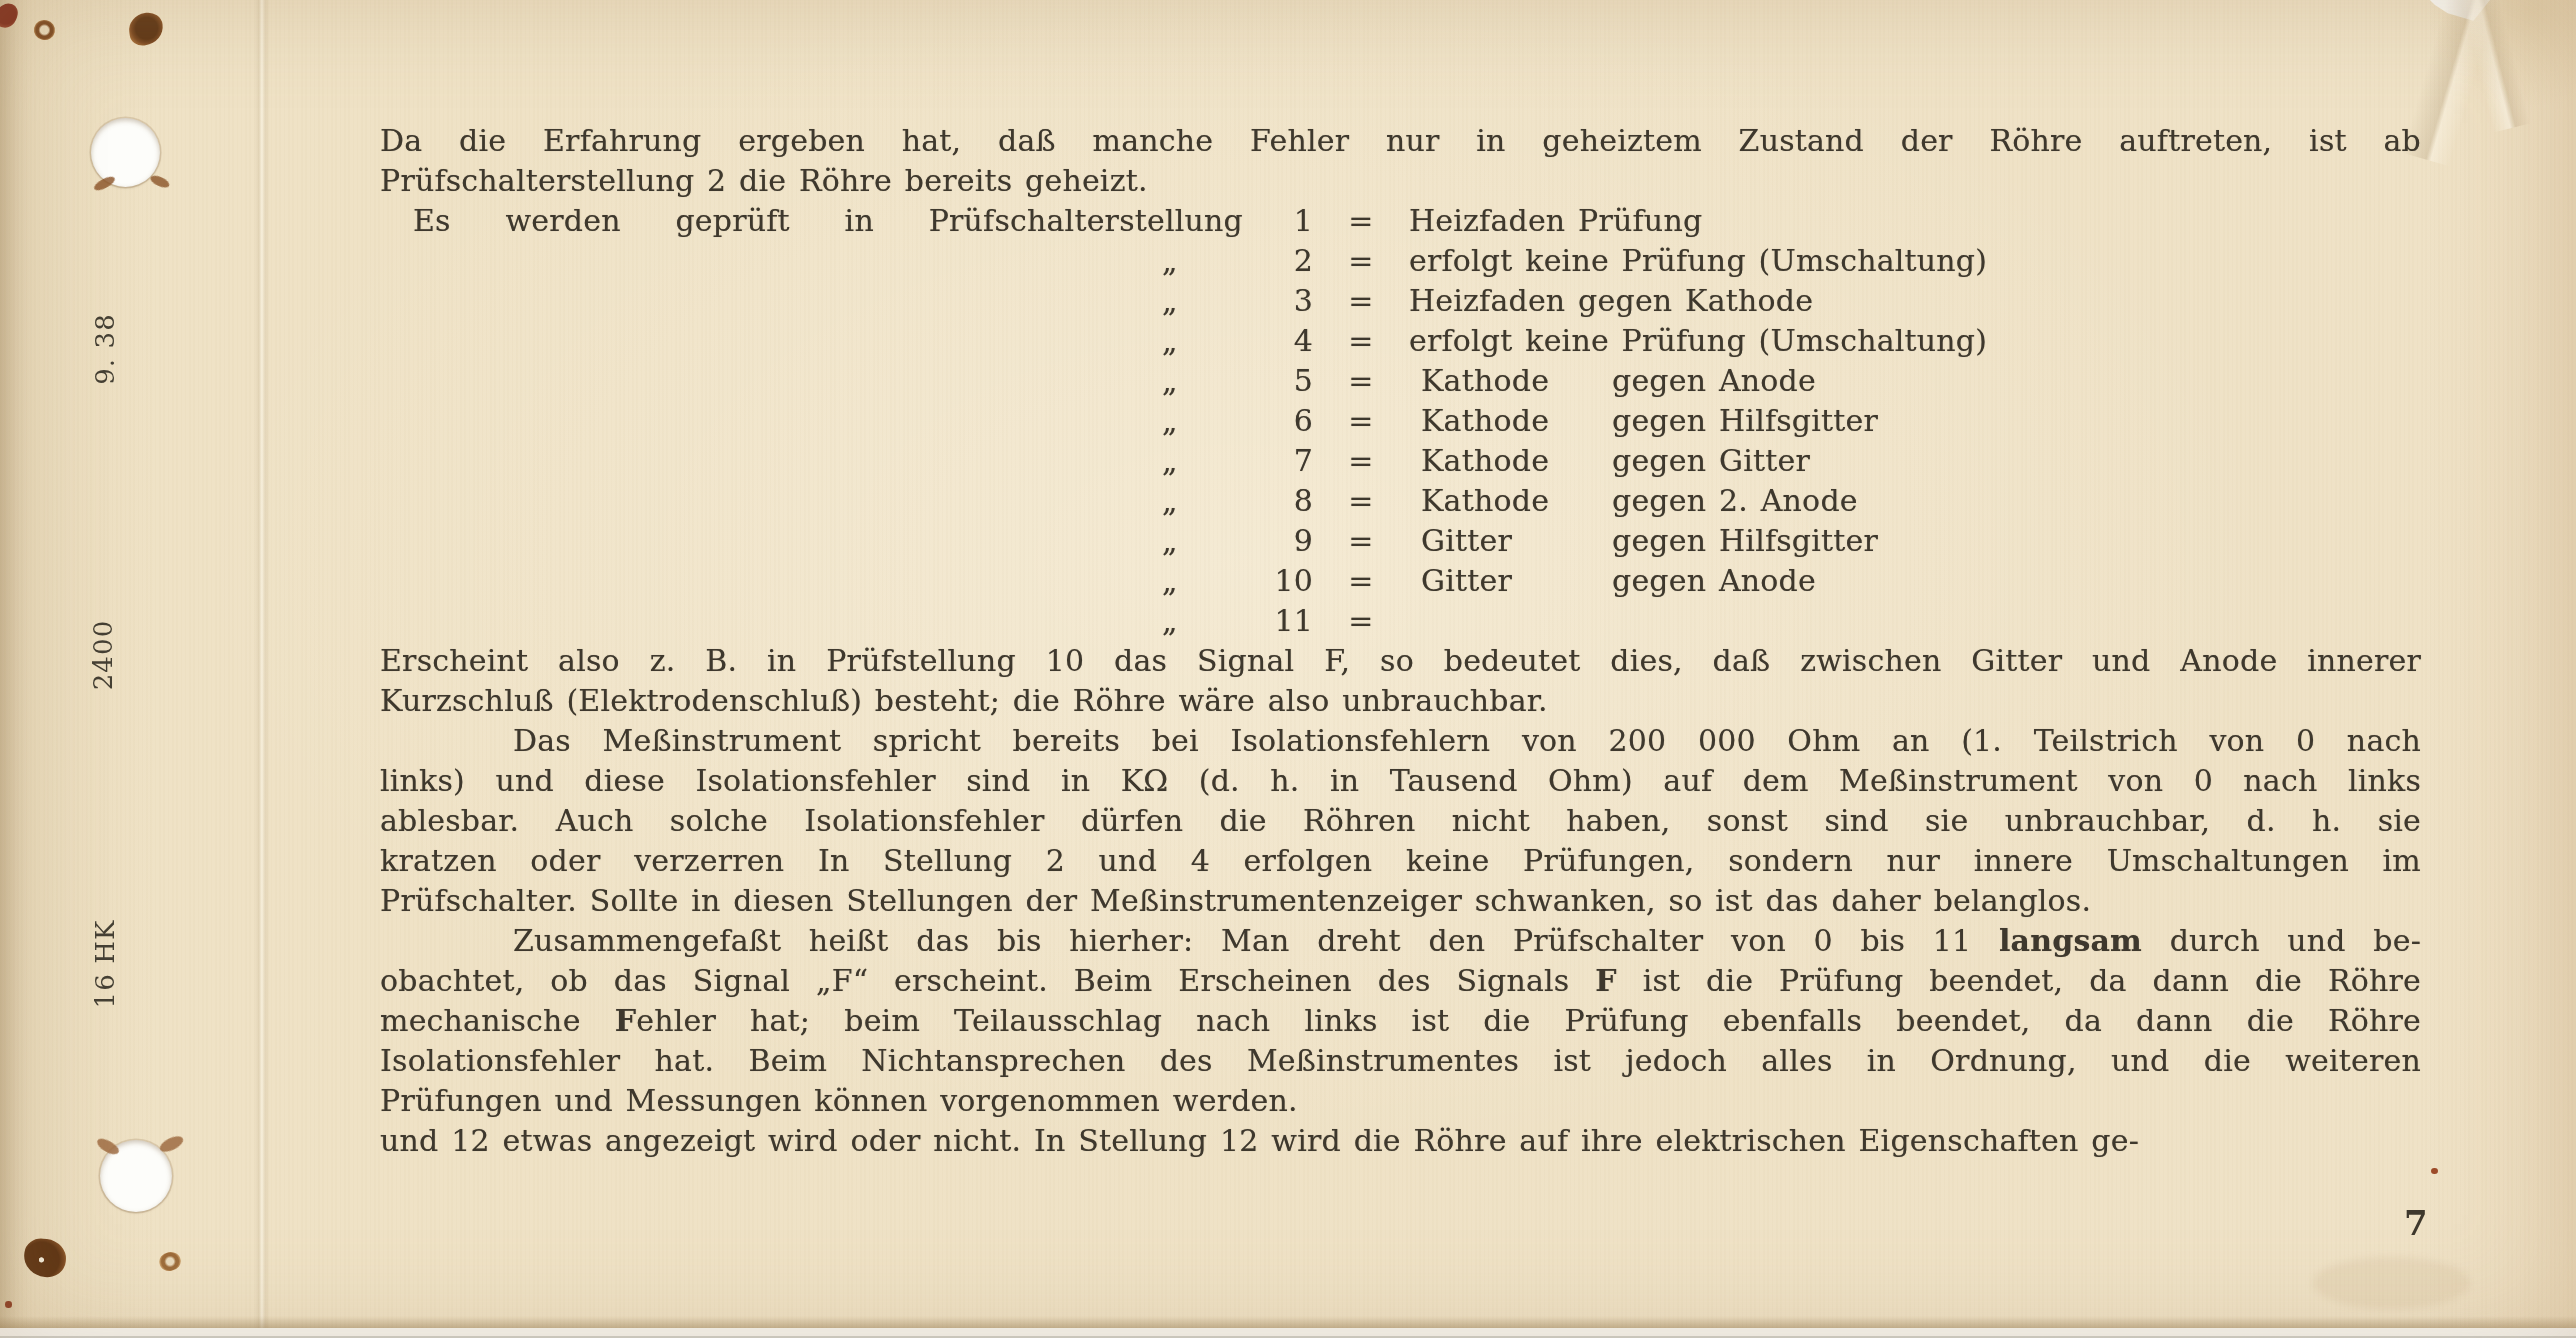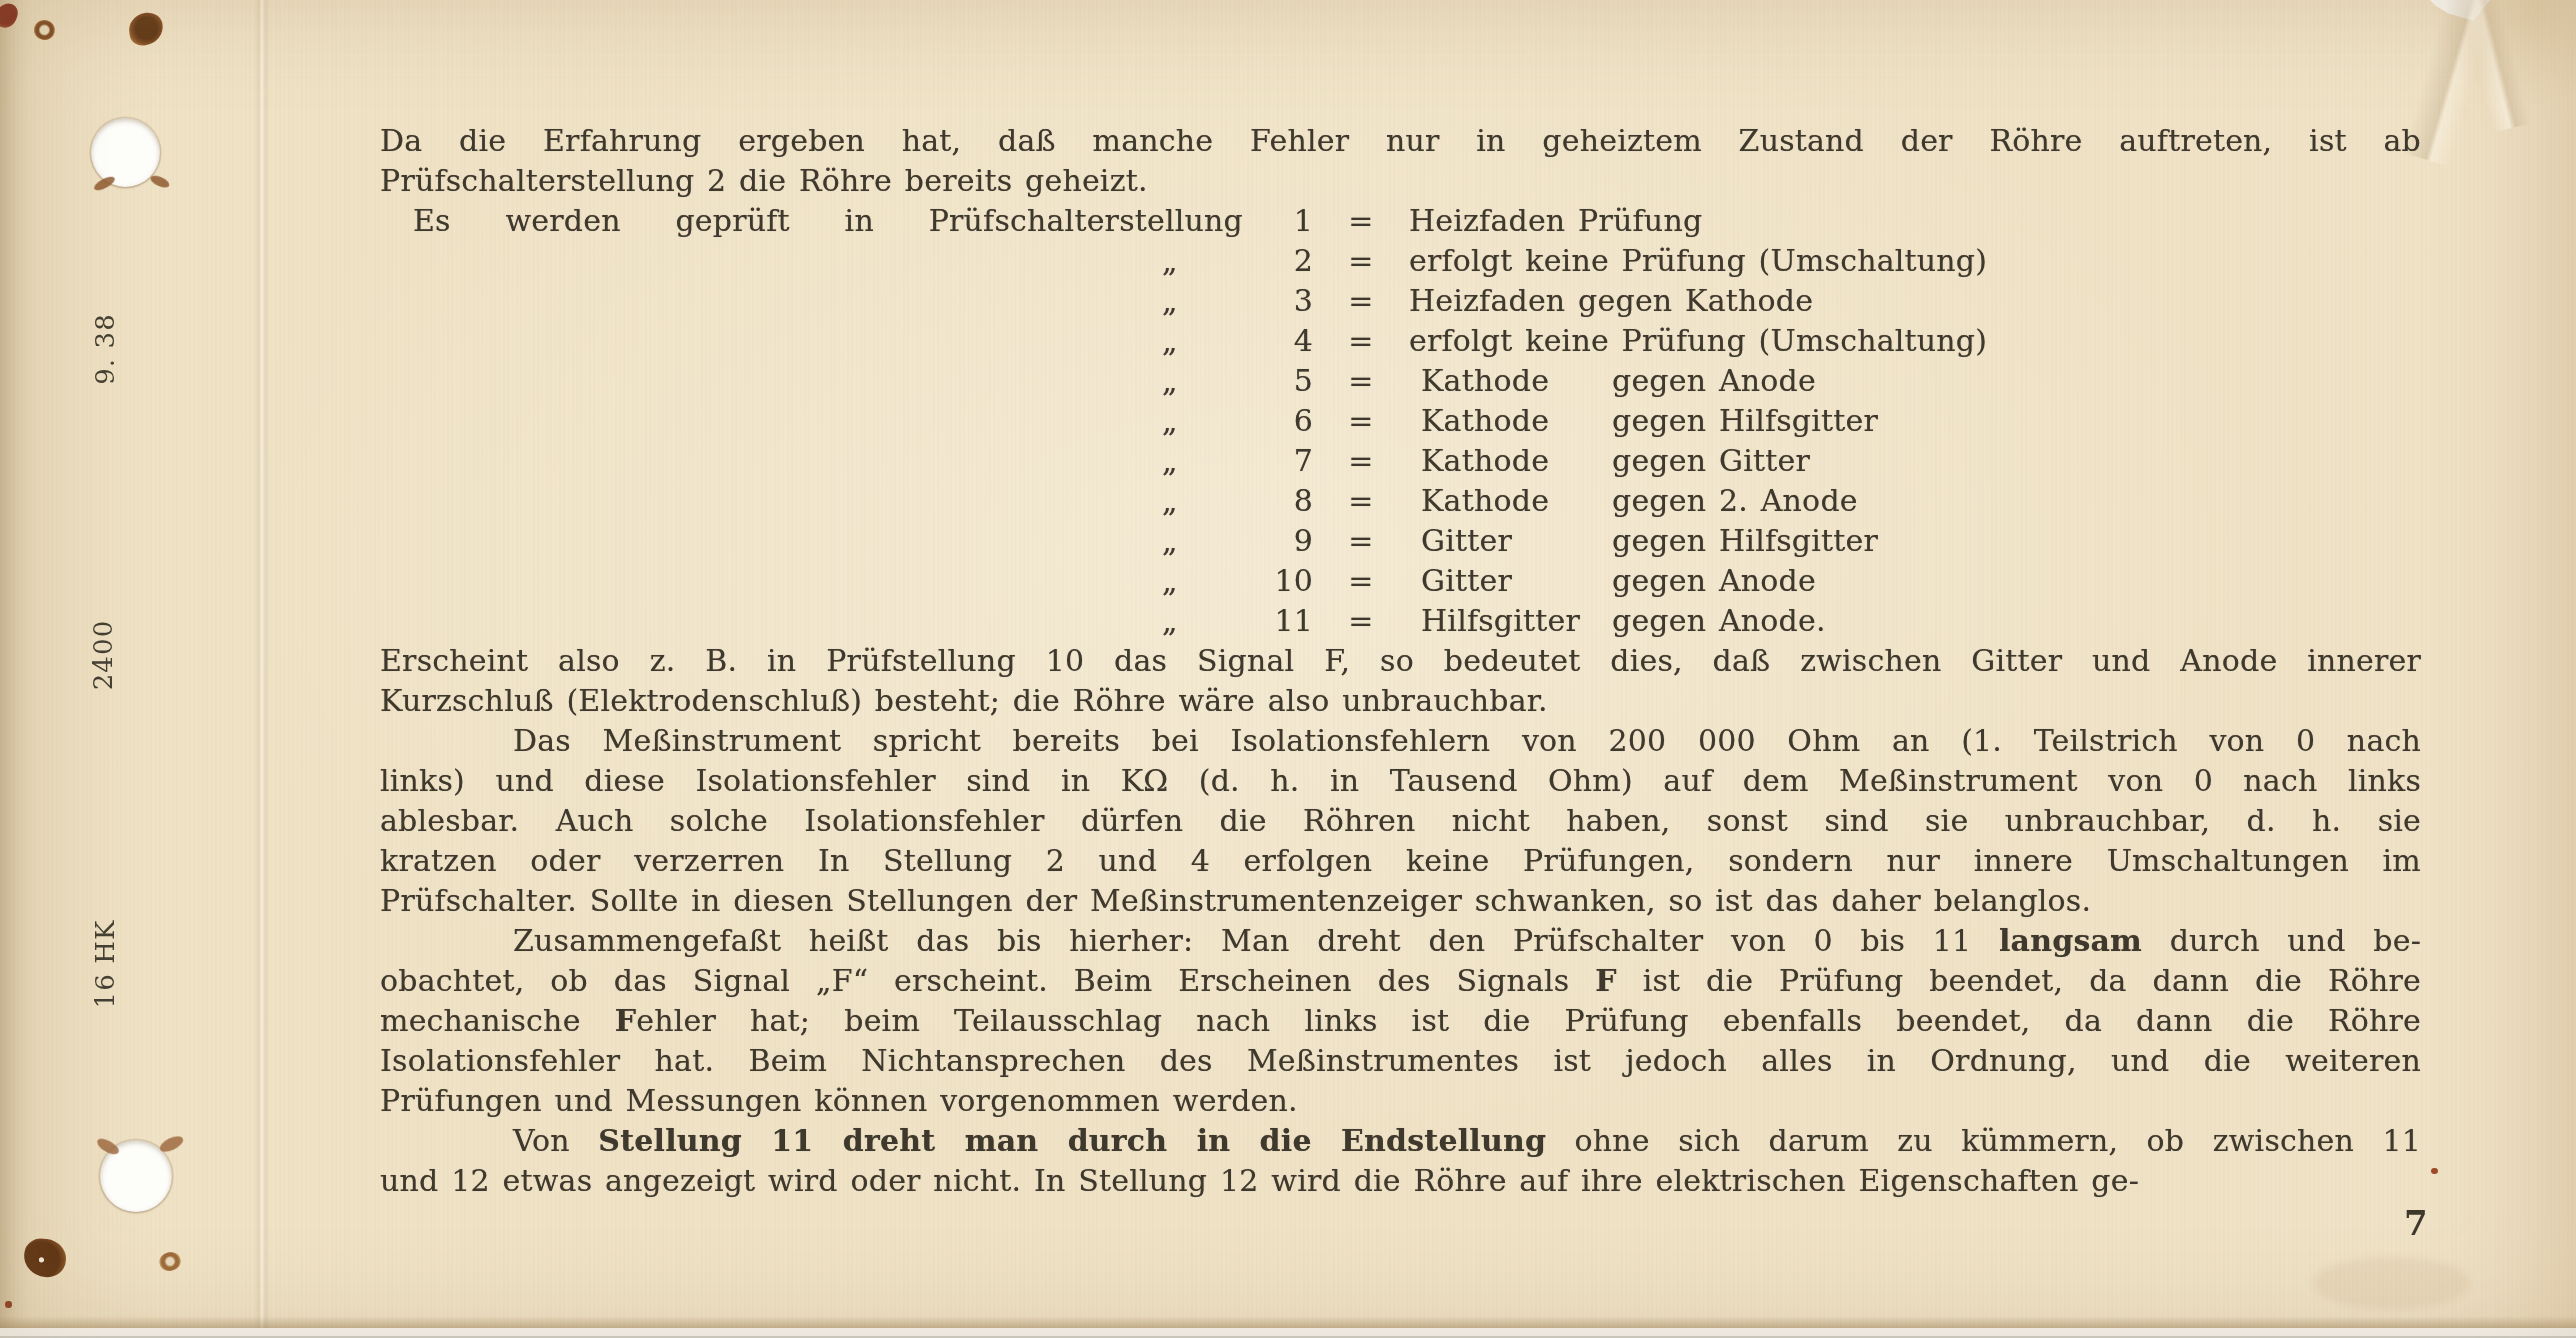--- a/index.html
+++ b/index.html
@@ -198,40 +198,38 @@
       <div class="lrow">
         <div class="cellA ditto">„</div>
         <div class="cellB">10</div>
         <div class="cellE">=</div>
         <div class="cellD"><span class="w1">Gitter</span><span>gegen Anode</span></div>
       </div>
       <div class="lrow">
         <div class="cellA ditto">„</div>
         <div class="cellB">11</div>
         <div class="cellE">=</div>
-        <div class="cellD"><span class="w1">Hilfsgitter</span><span>gegen Anode.</span></div>
       </div>
     </div>
 
     <div class="line just">Erscheint also z. B. in Prüfstellung 10 das Signal F, so bedeutet dies, daß zwischen Gitter und Anode innerer</div>
     <div class="line">Kurzschluß (Elektrodenschluß) besteht; die Röhre wäre also unbrauchbar.</div>
 
     <div class="line just ind">Das Meßinstrument spricht bereits bei Isolationsfehlern von 200 000 Ohm an (1. Teilstrich von 0 nach</div>
     <div class="line just">links) und diese Isolationsfehler sind in KΩ (d. h. in Tausend Ohm) auf dem Meßinstrument von 0 nach links</div>
     <div class="line just">ablesbar. Auch solche Isolationsfehler dürfen die Röhren nicht haben, sonst sind sie unbrauchbar, d. h. sie</div>
     <div class="line just">kratzen oder verzerren In Stellung 2 und 4 erfolgen keine Prüfungen, sondern nur innere Umschaltungen im</div>
     <div class="line">Prüfschalter. Sollte in diesen Stellungen der Meßinstrumentenzeiger schwanken, so ist das daher belanglos.</div>
 
     <div class="line just ind"><span>Zusammengefaßt heißt das bis hierher: Man dreht den Prüfschalter von 0 bis 11 </span><span style="font-weight: 700;">langsam</span><span> durch und be-</span></div>
     <div class="line just"><span>obachtet, ob das Signal „F“ erscheint. Beim Erscheinen des Signals </span><span style="font-weight: 700;">F</span><span> ist die Prüfung beendet, da dann die Röhre</span></div>
     <div class="line just"><span>mechanische </span><span style="font-weight: 700;">F</span><span>ehler hat; beim Teilausschlag nach links ist die Prüfung ebenfalls beendet, da dann die Röhre</span></div>
     <div class="line just">Isolationsfehler hat. Beim Nichtansprechen des Meßinstrumentes ist jedoch alles in Ordnung, und die weiteren</div>
     <div class="line">Prüfungen und Messungen können vorgenommen werden.</div>
 
-    <div class="line just ind"><span>Von </span><span style="font-weight: 700;">Stellung 11 dreht man durch in die Endstellung</span><span> ohne sich darum zu kümmern, ob zwischen 11</span></div>
     <div class="line">und 12 etwas angezeigt wird oder nicht. In Stellung 12 wird die Röhre auf ihre elektrischen Eigenschaften ge-</div>
 
   </div>
 
   <div style="position:absolute;left:2404px;top:1203px;font-size:34px;font-weight:700;color:#3e382d;">7</div>
 
   <div class="bottom-shadow"></div>
   <div class="scan-strip"></div>
   <div class="scan-line"></div>
 

